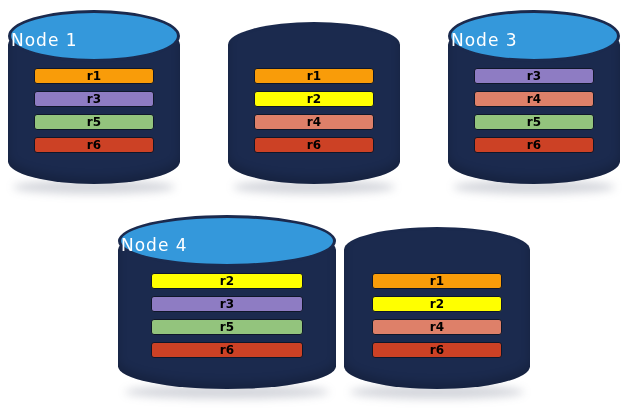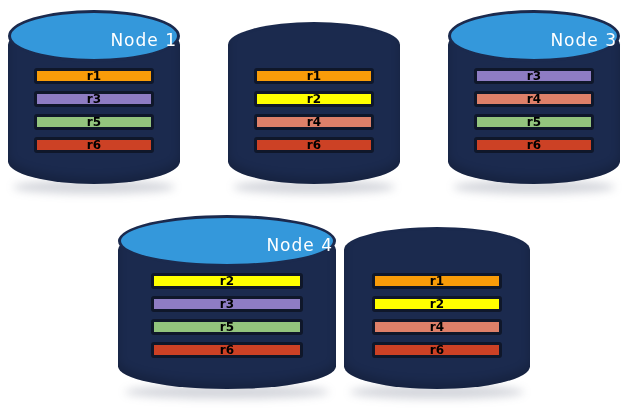--- a/index.html
+++ b/index.html
@@ -49,21 +49,21 @@
     right: 0;
     top: 0;
     height: 52px;
     border-radius: 50%;
     background: #3498db;
     border: 3px solid #000000;
     box-sizing: border-box;
     z-index: 2;
     display: flex;
     align-items: center;
-    justify-content: flex-end;
+    justify-content: flex-start;
   }
   .node-title {
     color: #ffffff;
     font-size: 17px;
     letter-spacing: 1px;
     line-height: 1;
     position: relative;
     top: 4px;
     white-space: nowrap;
     font-family: "DejaVu Sans", "Liberation Sans", sans-serif;
@@ -75,21 +75,21 @@
     top: 58px;
     z-index: 3;
     display: flex;
     flex-direction: column;
     align-items: center;
     gap: 7px;
   }
   .replica {
     width: 70%;
     height: 16px;
-    border: 3px solid #0f172a;
+    border: 1px solid #0f172a;
     border-radius: 3px;
     box-sizing: border-box;
     display: flex;
     align-items: center;
     justify-content: center;
     color: #000000;
     font-size: 12px;
     font-weight: bold;
     line-height: 1;
     font-family: "DejaVu Sans", "Liberation Sans", sans-serif;

